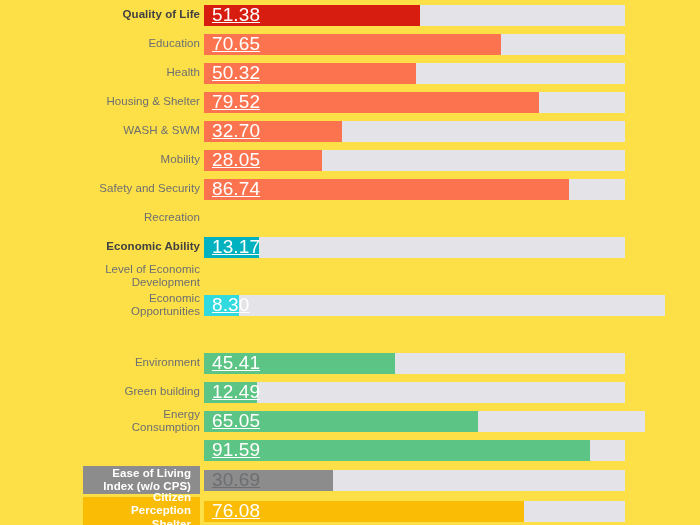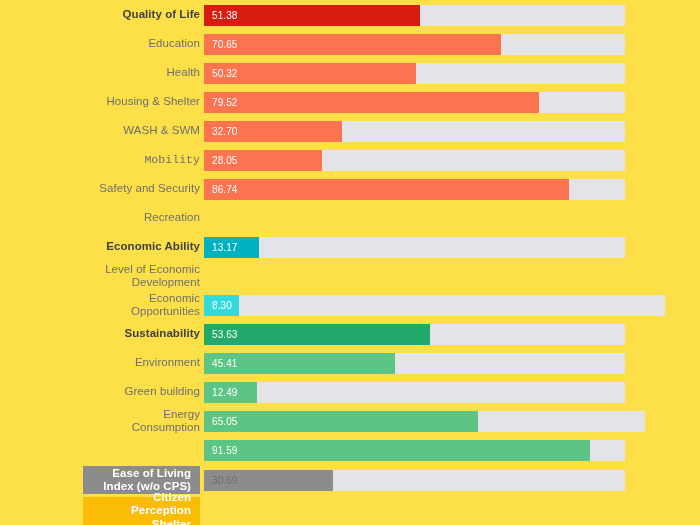--- a/index.html
+++ b/index.html
@@ -75,24 +75,25 @@
     left: 0;
     top: 0;
     height: 100%;
   }
 
   .value {
     position: absolute;
     left: 8px;
     top: 50%;
     transform: translateY(-50%);
-    font-size: 10px;
+    font-size: 19px;
     color: #ffffff;
     letter-spacing: 0.1px;
     white-space: nowrap;
+    text-decoration: underline;
   }
 </style>
 </head>
 <body>
 
 <div id="chart">
     <div class="row" style="top: 3px; height: 24px;">
       <div class="label-cell" style="height: 24px; top: 0px;">
         <span class="label-text bold" style="color: rgb(65, 64, 66);">Quality of Life</span>
       </div>
@@ -132,21 +133,21 @@
       <div class="label-cell" style="height: 24px; top: 0px;">
         <span class="label-text" style="color: rgb(109, 110, 113);">WASH &amp; SWM</span>
       </div>
       <div class="track" style="height: 21px; top: 1.5px;">
         <div class="bar" style="width: 137.667px; background: rgb(252, 115, 80);"></div>
         <span class="value" style="color: rgb(255, 255, 255);">32.70</span>
       </div>
     </div>
     <div class="row" style="top: 148px; height: 24px;">
       <div class="label-cell" style="height: 24px; top: 0px;">
-        <span class="label-text" style="color: rgb(109, 110, 113); font-family: Liberation Mono, monospace;">Mobility</span>
+        <span class="label-text" style="color: rgb(109, 110, 113);">Mobility</span>
       </div>
       <div class="track" style="height: 21px; top: 1.5px;">
         <div class="bar" style="width: 118.091px; background: rgb(252, 115, 80);"></div>
         <span class="value" style="color: rgb(255, 255, 255);">28.05</span>
       </div>
     </div>
     <div class="row" style="top: 177px; height: 24px;">
       <div class="label-cell" style="height: 24px; top: 0px; justify-content: flex-end;">
         <span class="label-text" style="color: rgb(109, 110, 113);">Safety and Security</span>
       </div>
@@ -176,29 +177,20 @@
       </div>
     </div>
     <div class="row" style="top: 293px; height: 24px;">
       <div class="label-cell" style="height: 24px; top: 0px;">
         <span class="label-text" style="color: rgb(109, 110, 113);">Economic
 Opportunities</span>
       </div>
       <div class="track" style="height: 21px; top: 1.5px; padding-left: 40px;">
         <div class="bar" style="width: 34.943px; background: rgb(48, 218, 223);"></div>
         <span class="value" style="color: rgb(255, 255, 255);">8.30</span>
-      </div>
-    </div>
-    <div class="row" style="top: 322px; height: 24px;">
-      <div class="label-cell" style="height: 24px; top: 0px;">
-        <span class="label-text bold" style="color: rgb(65, 64, 66);">Sustainability</span>
-      </div>
-      <div class="track" style="height: 21px; top: 1.5px;">
-        <div class="bar" style="width: 225.782px; background: rgb(34, 169, 107);"></div>
-        <span class="value" style="color: rgb(255, 255, 255);">53.63</span>
       </div>
     </div>
     <div class="row" style="top: 351px; height: 24px;">
       <div class="label-cell" style="height: 24px; top: 0px;">
         <span class="label-text" style="color: rgb(109, 110, 113);">Environment</span>
       </div>
       <div class="track" style="height: 21px; top: 1.5px;">
         <div class="bar" style="width: 191.176px; background: rgb(92, 196, 132);"></div>
         <span class="value" style="color: rgb(255, 255, 255);">45.41</span>
       </div>
@@ -236,14 +228,18 @@
       <div class="track" style="height: 21px; top: 3.5px;">
         <div class="bar" style="width: 129.205px; background: rgb(140, 140, 140);"></div>
         <span class="value" style="color: rgb(109, 110, 113);">30.69</span>
       </div>
     </div>
     <div class="row" style="top: 497px; height: 28px;">
       <div class="label-cell chip" style="height: 28px; top: 0px; background: rgb(251, 188, 5); right: 500px; width: 117px;">
         <span class="label-text bold" style="color: rgb(255, 255, 255);">Citizen
 Perception Shelter</span>
       </div>
+      <div class="track" style="height: 21px; top: 3.5px;">
+        <div class="bar" style="width: 320.297px; background: rgb(251, 188, 5);"></div>
+        <span class="value" style="color: rgb(255, 255, 255);">76.08</span>
+      </div>
     </div>
   </div>
 
 </body></html>

